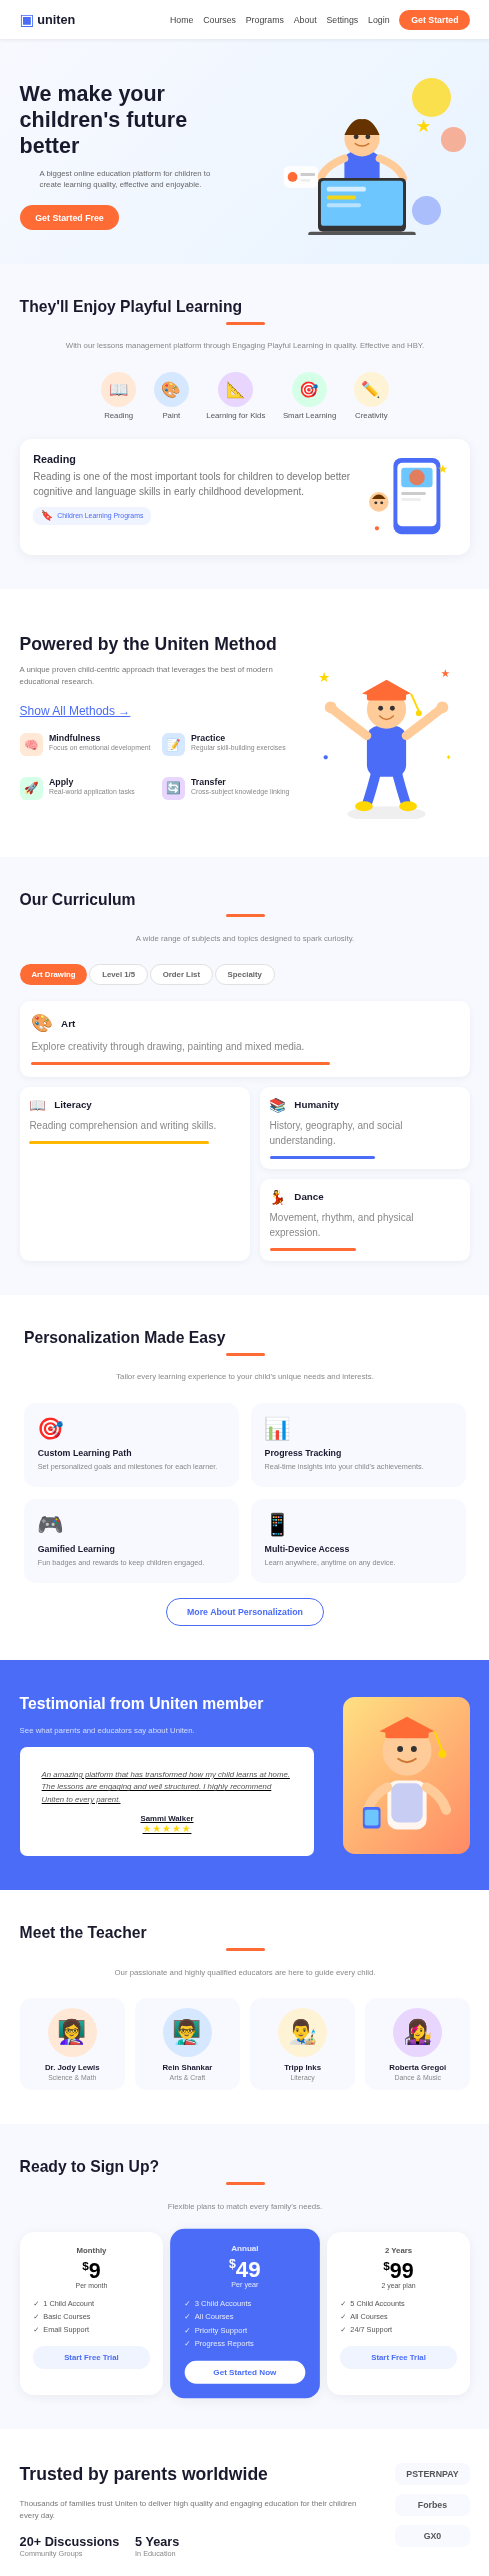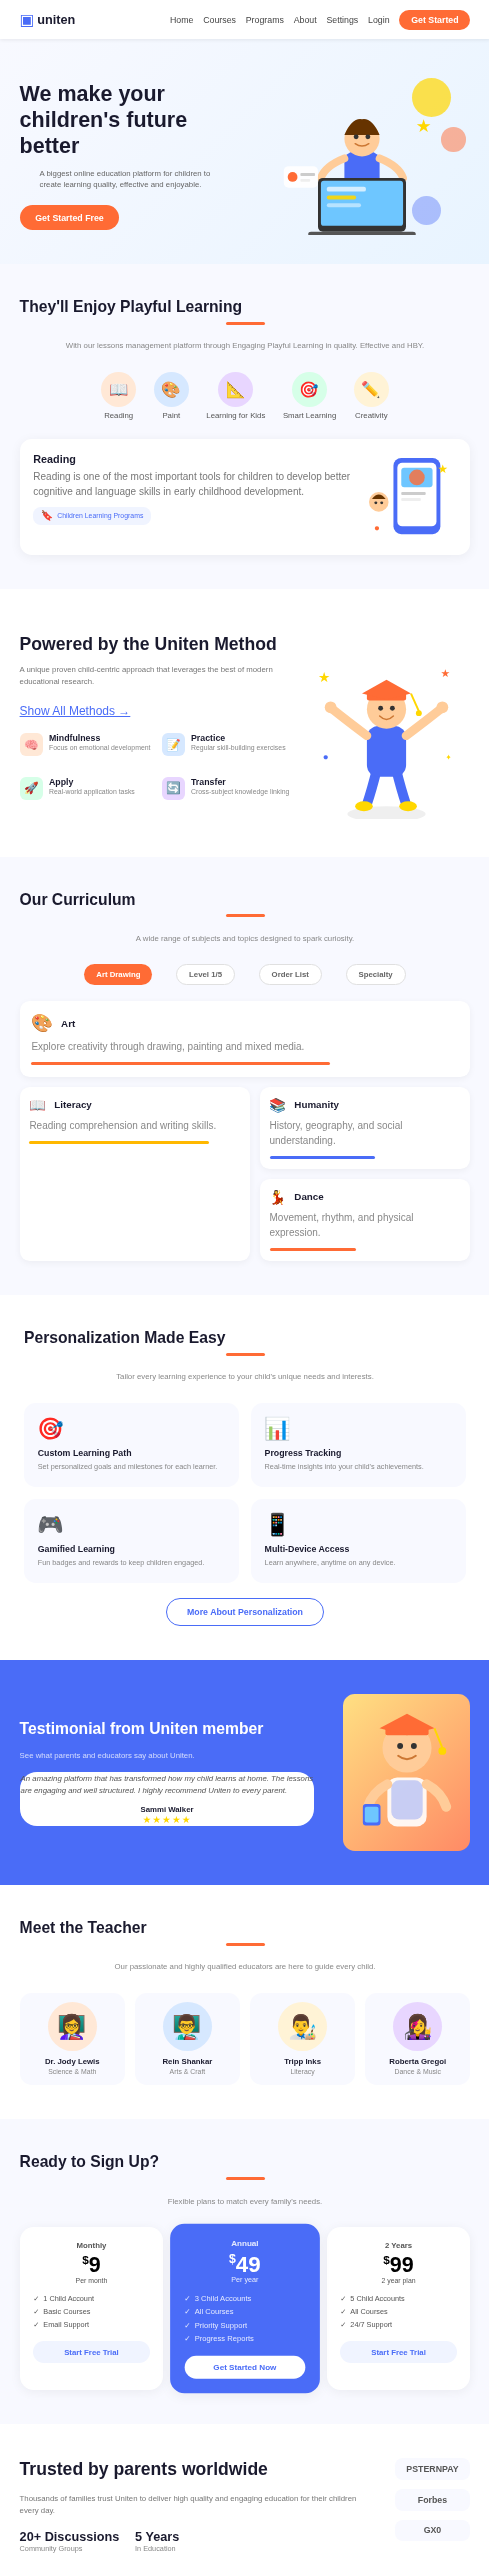--- a/index.html
+++ b/index.html
@@ -47,21 +47,21 @@
     .powered-link { font-size: 12px; color: #4A6CF7; text-decoration: underline; cursor: pointer; }
     .method-grid { display: grid; grid-template-columns: 1fr 1fr; gap: 9.8px; margin-top: 13.7px; }
     .method-item { display: flex; align-items: flex-start; gap: 5.9px; }
     .method-icon { width: 23.5px; height: 23.5px; border-radius: 5.9px; display: flex; align-items: center; justify-content: center; font-size: 11.8px; flex-shrink: 0; }
     .method-text h5 { font-size: 8.8px; font-weight: 700; color: #1a1a2e; }
     .method-text p { font-size: 6.9px; color: #888; }
     .powered-image { width: 157px; flex-shrink: 0; }
 
     
     .curriculum-section { background: #f8f9ff; padding: 34px 19.6px; }
-    .curriculum-tabs { display: flex; gap: 24px; margin-bottom: 15.7px; justify-content: center; }
+    .curriculum-tabs { display: flex; gap: 2px; margin-bottom: 15.7px; }
     .curr-tab { padding: 4.9px 11.8px; border-radius: 15.7px; font-size: 7.8px; font-weight: 600; cursor: pointer; border: none; }
     .curr-tab.active { background: #FF6B35; color: #fff; }
     .curr-tab.inactive { background: #fff; color: #666; border: 1px solid #e0e0e0; }
     .curriculum-cards { display: flex; flex-direction: column; gap: 9.8px; }
     .curr-card { background: #fff; border-radius: 9.8px; padding: 11.8px; box-shadow: 0 2px 7.8px rgba(0,0,0,0.05); }
     .curr-card-header { display: flex; align-items: center; gap: 7.8px; margin-bottom: 5.9px; }
     .curr-card-icon { font-size: 17.6px; }
     .curr-card-title { font-size: 9.8px; font-weight: 700; color: #1a1a2e; }
     .curr-card-desc { font-size: 10px; color: #888; line-height: 1.5; }
     .curr-progress { height: 2.9px; border-radius: 2px; margin-top: 7.8px; }
@@ -76,21 +76,21 @@
     .person-card h4 { font-size: 8.8px; font-weight: 700; color: #1a1a2e; margin-bottom: 3.9px; }
     .person-card p { font-size: 7.3px; color: #888; line-height: 1.5; }
     .person-cta-wrap { text-align: center; }
     .person-cta { background: #fff; color: #4A6CF7; border: 1.5px solid #4A6CF7; border-radius: 19.6px; padding: 7.8px 19.6px; font-size: 8.8px; font-weight: 600; cursor: pointer; }
 
     
     .testimonial-section { background: #4A6CF7; padding: 34px 19.6px; }
     .testimonial-inner { display: flex; gap: 29px; align-items: center; }
     .testimonial-text-side { flex: 1; }
     .testimonial-text-side h2 { font-size: 15.7px; font-weight: 800; color: #fff; line-height: 1.3; margin-bottom: 11.8px; }
-    .testimonial-quote { background: #fff; border-radius: 17px; padding: 1px; margin-top: 11.8px; }
+    .testimonial-quote { background: #fff; border-radius: 7px; padding: 22px; margin-top: 11.8px; text-decoration: underline; }
     .testimonial-quote p { font-size: 7.8px; color: #555; line-height: 1.6; font-style: italic; margin-bottom: 7.8px; }
     .testimonial-author { font-size: 7.8px; font-weight: 700; color: #1a1a2e; }
     .stars { color: #FFD700; font-size: 9.8px; letter-spacing: 1px; }
     .testimonial-person-img { width: 127px; height: 157px; background: linear-gradient(135deg, #ffe082, #ff8a65); border-radius: 11.8px; display: flex; align-items: flex-end; justify-content: center; overflow: hidden; }
 
     
     .teachers-section { padding: 34px 19.6px; background: #fff; }
     .teachers-grid { display: grid; grid-template-columns: repeat(4, 1fr); gap: 9.8px; }
     .teacher-card { background: #f8f9ff; border-radius: 11.8px; padding: 9.8px; text-align: center; }
     .teacher-avatar { width: 49px; height: 49px; border-radius: 50%; margin: 0 auto 5.9px; display: flex; align-items: center; justify-content: center; font-size: 23.5px; }

